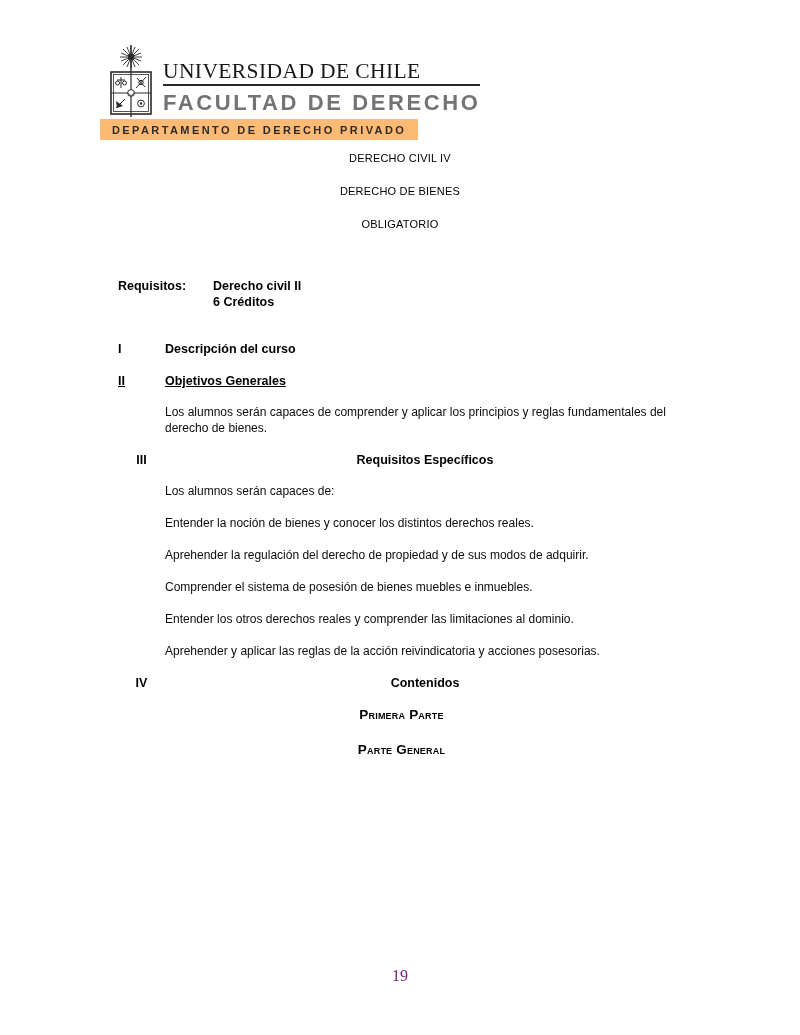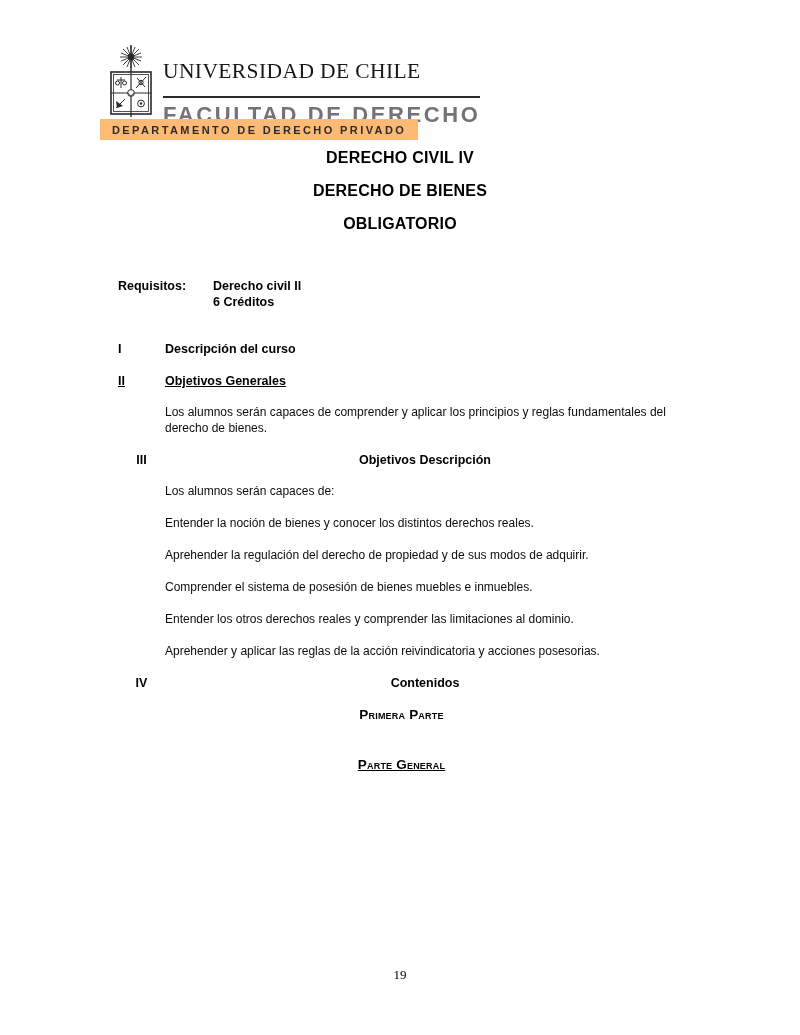--- a/index.html
+++ b/index.html
@@ -25,21 +25,21 @@
   .crest { width: 54px; height: 74px; flex: 0 0 auto; }
   .head-text { margin-left: 5px; padding-top: 16px; }
   .univ-name {
     font-family: "Liberation Serif", serif;
     font-size: 21.5px;
     font-weight: 500;
     letter-spacing: 0.4px;
     color: #161616;
     line-height: 1.05;
     border-bottom: 2.5px solid #2a2a2a;
-    padding-bottom: 13px;
+    padding-bottom: 1px;
     white-space: nowrap;
   }
   .fac-name {
     font-size: 22px;
     font-weight: bold;
     letter-spacing: 2.6px;
     color: #737373;
     margin-top: 4px;
     white-space: nowrap;
   }
@@ -58,22 +58,22 @@
   }
 
   
   .titles {
     position: absolute;
     left: 0; right: 0;
     top: 151px;
     text-align: center;
   }
   .title-line {
-    font-size: 16px;
-    font-weight: bold;
+    font-size: 11px;
+    font-weight: normal;
     line-height: 14px;
     margin-bottom: 19px;
     letter-spacing: 0.2px;
   }
 
   
   .requisitos {
     position: absolute;
     left: 118px;
     top: 278px;
@@ -112,31 +112,31 @@
 
   .part-title {
     text-align: center;
     font-weight: bold;
     font-variant: small-caps;
     font-size: 13.5px;
     line-height: 16px;
     letter-spacing: 0.2px;
   }
   .part-title.first { margin-top: 16px; }
-  .part-title.second { margin-top: 34px; text-decoration: underline; }
+  .part-title.second { margin-top: 19px; }
 
   
   .page-number {
     position: absolute;
     left: 0; right: 0;
     top: 967px;
     text-align: center;
     font-family: "Liberation Serif", serif;
-    font-size: 13px;
-    color: #000000;
+    font-size: 16px;
+    color: #701a75;
   }
 </style>
 </head>
 <body>
 
 <div class="page">
 
   <div class="logo-block">
     <svg class="crest" viewBox="0 0 54 74" fill="none" stroke="#2a2a2a" stroke-width="1">
 
@@ -205,21 +205,21 @@
     </div>
 
     <div class="sec-heading gap-lg">
       <span>II</span>
       <span>Objetivos Generales</span>
     </div>
     <p class="para">Los alumnos serán capaces de comprender y aplicar los principios y reglas fundamentales del derecho de bienes.</p>
 
     <div class="sec-heading gap-md">
       <span>III</span>
-      <span>Objetivos Descripción</span>
+      <span>Requisitos Específicos</span>
     </div>
     <p class="para">Los alumnos serán capaces de:</p>
     <p class="para">Entender la noción de bienes y conocer los distintos derechos reales.</p>
     <p class="para">Aprehender la regulación del derecho de propiedad y de sus modos de adquirir.</p>
     <p class="para">Comprender el sistema de posesión de bienes muebles e inmuebles.</p>
     <p class="para">Entender los otros derechos reales y comprender las limitaciones al dominio.</p>
     <p class="para">Aprehender y aplicar las reglas de la acción reivindicatoria y acciones posesorias.</p>
 
     <div class="sec-heading gap-md">
       <span>IV</span>

